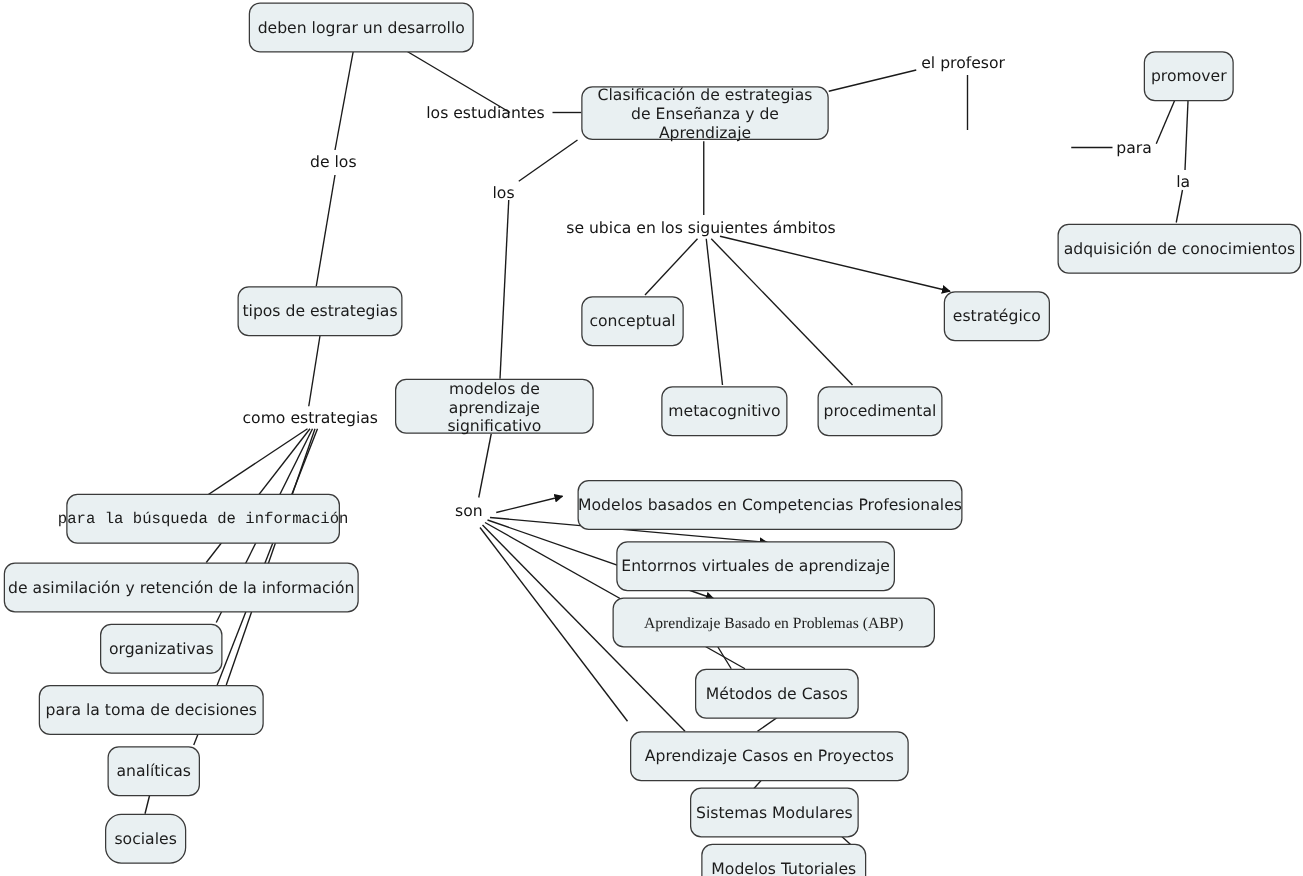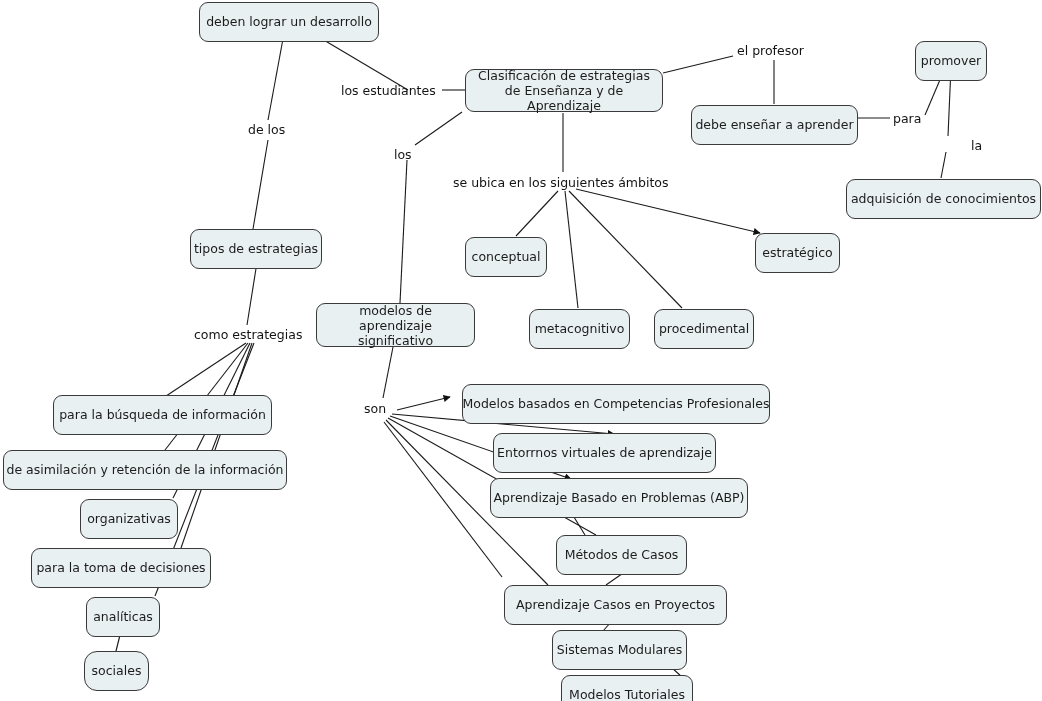--- a/index.html
+++ b/index.html
@@ -97,73 +97,72 @@
       <line x1="620" y1="612" x2="603" y2="631"></line>
       <line x1="660" y1="657" x2="682" y2="677"></line>
       <line x1="566" y1="504" x2="585" y2="535"></line>
     </g>
   </svg>
 
   <div class="node" style="left:199px;top:2px;width:180px;height:26px;">deben lograr un desarrollo</div>
 
   <div class="node two-line" style="left:465px;top:69px;width:198px;height:43px;">Clasificación de estrategias de Enseñanza y de Aprendizaje</div>
 
-  <div class="node" style="left:691px;top:105px;width:167px;height:26px;">debe enseñar a aprender</div>
 
   <div class="node" style="left:915px;top:41px;width:72px;height:16px;">promover</div>
 
   <div class="node" style="left:846px;top:179px;width:195px;height:26px;">adquisición de conocimientos</div>
 
   <div class="node" style="left:190px;top:229px;width:132px;height:26px;">tipos de estrategias</div>
 
   <div class="node" style="left:465px;top:237px;width:82px;height:26px;">conceptual</div>
 
   <div class="node" style="left:755px;top:233px;width:85px;height:26px;">estratégico</div>
 
   <div class="node" style="left:529px;top:309px;width:101px;height:26px;">metacognitivo</div>
 
   <div class="node" style="left:654px;top:309px;width:100px;height:26px;">procedimental</div>
 
   <div class="node two-line" style="left:316px;top:303px;width:159px;height:44px;">modelos de aprendizaje significativo</div>
 
-  <div class="node" style="left:53px;top:395px;width:219px;height:26px;">para la búsqueda de información</div>
+  <div class="node" style="left:53px;top:395px;width:219px;height:26px;font-family:Liberation Mono, monospace;">para la búsqueda de información</div>
 
   <div class="node" style="left:3px;top:450px;width:284px;height:26px;">de asimilación y retención de la información</div>
 
   <div class="node" style="left:80px;top:499px;width:98px;height:26px;">organizativas</div>
 
   <div class="node" style="left:31px;top:548px;width:180px;height:40px;">para la toma de decisiones</div>
 
   <div class="node" style="left:86px;top:597px;width:74px;height:26px;">analíticas</div>
 
   <div class="node" style="left:84px;top:651px;width:65px;height:26px;border-radius:13px;">sociales</div>
 
   <div class="node" style="left:462px;top:384px;width:308px;height:26px;">Modelos basados en Competencias Profesionales</div>
 
   <div class="node" style="left:493px;top:433px;width:223px;height:26px;">Entorrnos virtuales de aprendizaje</div>
 
-  <div class="node" style="left:490px;top:478px;width:258px;height:20px;">Aprendizaje Basado en Problemas (ABP)</div>
+  <div class="node" style="left:490px;top:478px;width:258px;height:20px;font-family:Liberation Serif, serif;">Aprendizaje Basado en Problemas (ABP)</div>
 
   <div class="node" style="left:556px;top:535px;width:131px;height:26px;">Métodos de Casos</div>
 
   <div class="node" style="left:504px;top:585px;width:223px;height:26px;">Aprendizaje Casos en Proyectos</div>
 
   <div class="node" style="left:552px;top:630px;width:135px;height:26px;">Sistemas Modulares</div>
 
   <div class="node" style="left:561px;top:675px;width:132px;height:26px;">Modelos Tutoriales</div>
 
   <span class="elabel" style="left:341px;top:90px;transform:translateY(-50%);">los estudiantes</span>
 
   <span class="elabel" style="left:248px;top:129px;transform:translateY(-50%);">de los</span>
 
   <span class="elabel" style="left:737px;top:50px;transform:translateY(-50%);">el profesor</span>
 
   <span class="elabel" style="left:893px;top:118px;transform:translateY(-50%);">para</span>
 
-  <span class="elabel" style="left:971px;top:145px;transform:translateY(-50%);">la</span>
+  <span class="elabel" style="left:941px;top:145px;transform:translateY(-50%);">la</span>
 
   <span class="elabel" style="left:394px;top:154px;transform:translateY(-50%);">los</span>
 
   <span class="elabel" style="left:453px;top:182px;transform:translateY(-50%);">se ubica en los siguientes ámbitos</span>
 
   <span class="elabel" style="left:194px;top:334px;transform:translateY(-50%);">como estrategias</span>
 
   <span class="elabel" style="left:364px;top:408px;transform:translateY(-50%);">son</span>
 
 </div>

